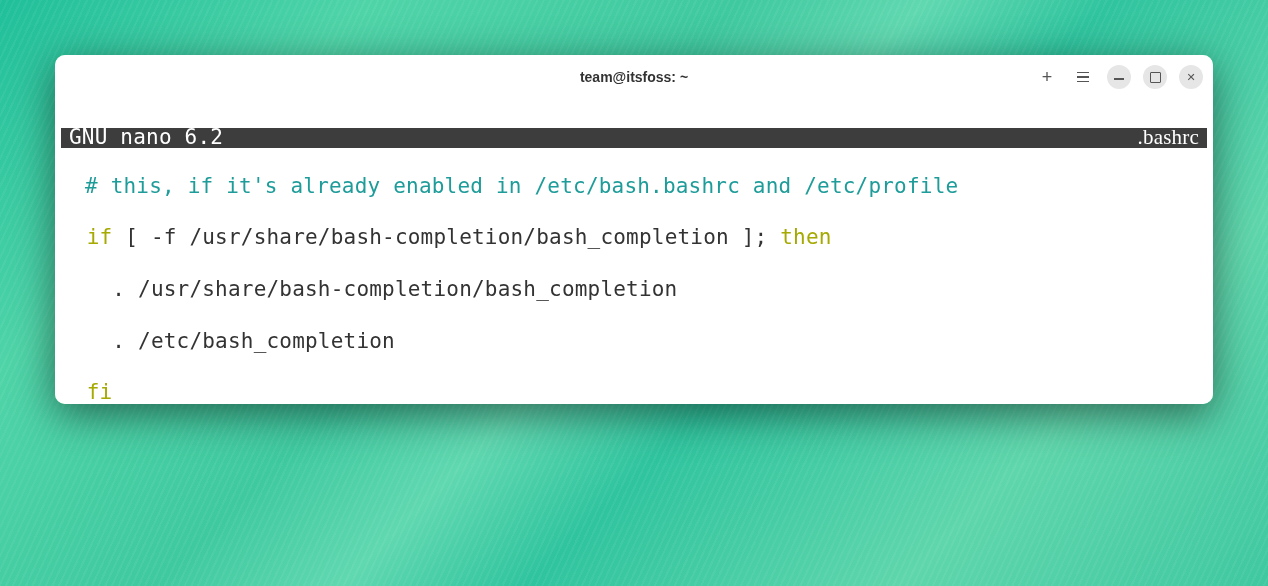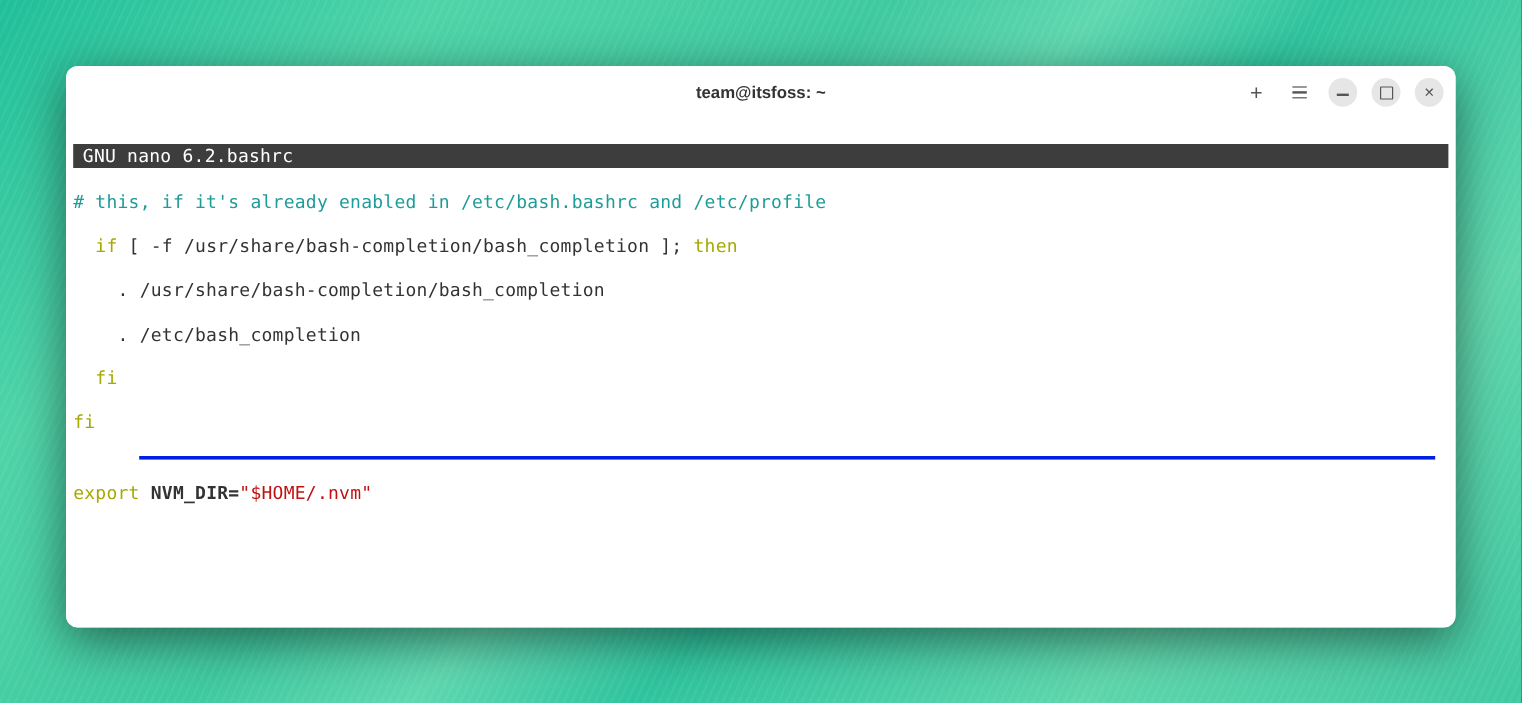--- a/index.html
+++ b/index.html
@@ -20,22 +20,22 @@
       content: "";
       position: absolute;
       inset: 0;
       background: repeating-linear-gradient(115deg, rgba(255,255,255,0.05) 0px, rgba(255,255,255,0.05) 2px, transparent 2px, transparent 6px);
     }
     .window {
       position: absolute;
       left: 55px;
       top: 55px;
       width: 1158px;
-      height: 468px;
-      background: #ffffff;
+      height: 349px;
+      background: #86efac;
       border-radius: 10px;
       box-shadow: 0 10px 40px rgba(0,0,0,0.5);
       overflow: hidden;
       display: flex;
       flex-direction: column;
     }
     .titlebar {
       height: 44px;
       display: flex;
       align-items: center;
@@ -84,40 +84,40 @@
       cursor: pointer;
       color: #555;
     }
     .win-min::before { content:""; width:10px; height:1.5px; background:#555; display:block; margin-top:4px;}
     .win-max::before { content:""; width:9px; height:9px; border:1.5px solid #555; display:block; border-radius:1px;}
     .win-close::before { content:"✕"; font-size:11px; color:#555; }
     .terminal {
       flex: 1;
       background: #fff;
       font-family: "DejaVu Sans Mono", "Liberation Mono", monospace;
-      font-size: 15px;
+      font-size: 21px;
       line-height: 1.23;
       letter-spacing: 0.2px;
       padding: 3px 6px;
       overflow: hidden;
       white-space: pre;
       color: #333;
     }
     .nano-header {
       background: #3d3d3d;
       color: #fff;
       display: flex;
       padding: 0 8px;
       height: 20px;
       align-items:center;
     }
     .nano-header .left { flex: 0 0 auto; }
-    .nano-header .center { flex: 1; text-align: left; }
+    .nano-header .center { flex: 1; text-align: right; font-family: Liberation Serif, serif; }
     .c-green { color: #a5a900; }
-    .c-teal { color: #1d9c99; }
+    .c-teal { color: #1d9c99; margin-left: 24px; }
     .c-red { color: #c01010; }
     .c-bold { font-weight: 700; color: #333; }
     .sep-line {
       display:block;
       margin-left: 55px;
       width: 1080px;
       height: 3px;
       background:#0020e0;
     }
   </style>

